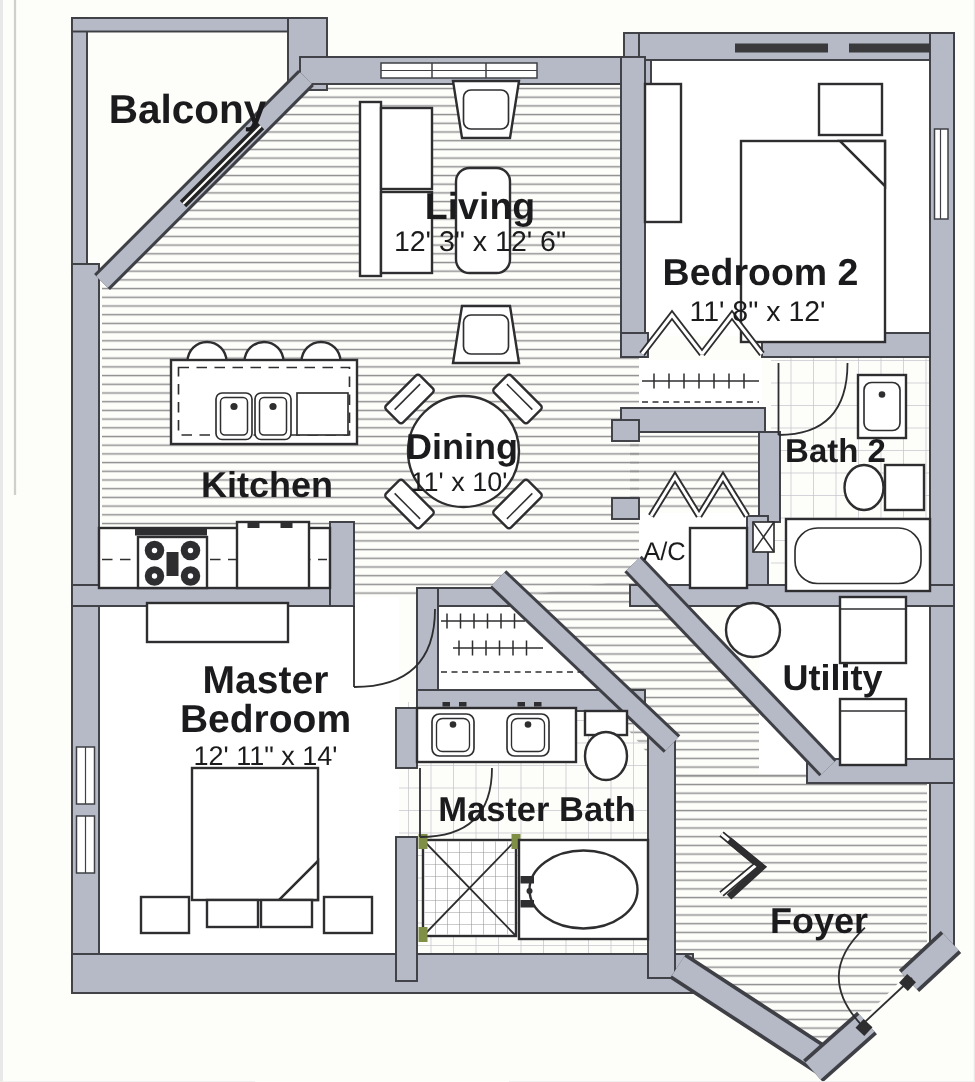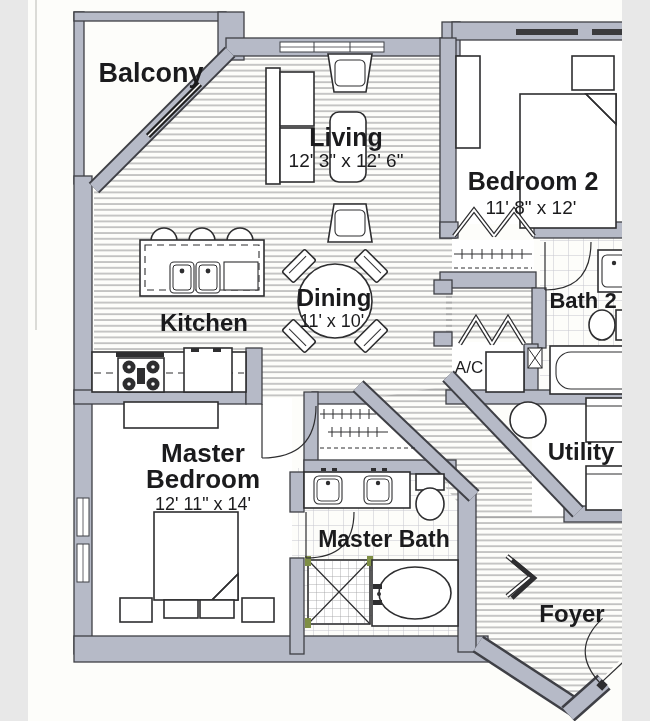--- a/index.html
+++ b/index.html
@@ -1,20 +1,20 @@
 <!DOCTYPE html>
 <html style="--wall: #b6bac7; --wallStroke: #3f4046; --line: #2e2e30; --text: #1b1b1d; --floorLine: #8f8f90; --tileLine: #c6c6ce; --bg: #fdfdfa; --green: #7f8f45;"><head>
 <meta charset="utf-8">
 <style>
   :root{
     --wall:#b6bac7; --wallStroke:#3f4046; --line:#2e2e30; --text:#1b1b1d;
     --floorLine:#8f8f90; --tileLine:#c6c6ce; --bg:#fdfdfa; --green:#7f8f45;
   }
   html,body{margin:0;padding:0;background:#e8e8e8;}
-  #plan{width:594px;height:721px;background:var(--bg);position:relative;margin:0 auto;overflow:hidden;}
+  #plan{width:647px;height:721px;background:var(--bg);position:relative;margin:0 auto;overflow:hidden;}
   svg{display:block;}
   .wall{fill:var(--wall);stroke:var(--wallStroke);stroke-width:1.3;}
   .wedge{stroke:var(--wallStroke);fill:none;}
   .wline{stroke:var(--wall);fill:none;}
   .room-white{fill:#ffffff;stroke:none;}
   .furn{fill:#ffffff;stroke:var(--line);stroke-width:1.6;}
   .thin{stroke-width:1.1;}
   .dark{fill:var(--line);}
   .arc{fill:none;stroke:var(--line);stroke-width:1.2;}
   .chev{fill:none;stroke:var(--line);stroke-width:4.5;}

